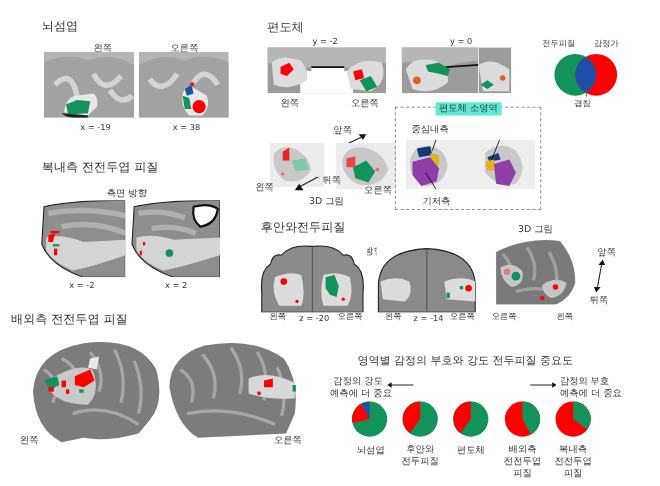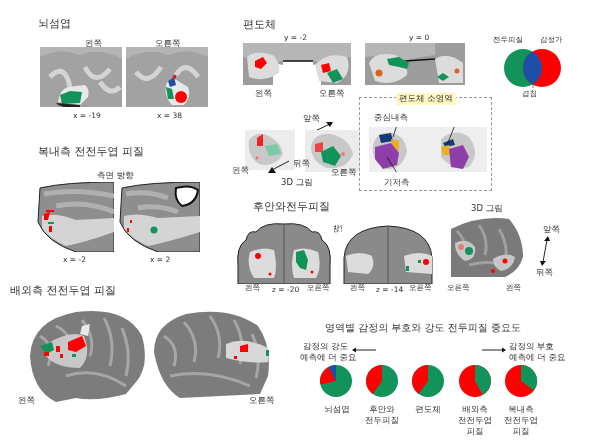--- a/index.html
+++ b/index.html
@@ -131,21 +131,21 @@
   <svg width="22" height="14" viewBox="0 0 22 14">
       <line x1="21" y1="1" x2="4" y2="10" stroke="#222" stroke-width="1"></line>
       <path d="M0,13 L8,13 L4,7 Z" fill="#111"></path>
     </svg>
 </div>
 <div class="abs lbl" style="left:232px;top:165px;">왼쪽</div>
 <div class="abs lbl" style="left:331px;top:167px;">오른쪽</div>
 <div class="abs lbl" style="left:281px;top:177px;">3D 그림</div>
 
 <div class="dashbox" style="left:359px;top:97px;width:131px;height:92px;"></div>
-<div class="abs lbl" style="left:396px;top:93px;background:#fef9c3;padding:0 3px;">편도체 소영역</div>
+<div class="abs lbl" style="left:396px;top:93px;background:#5eead4;padding:0 3px;">편도체 소영역</div>
 <div class="abs lbl" style="left:374px;top:112px;">중심내측</div>
 <div class="abs lbl" style="left:453px;top:112px;margin-top:44px;">표면측</div>
 <div class="panel" style="left:369px;top:127px;width:118px;height:45px;">
   <svg width="118" height="45" viewBox="0 0 118 45">
     <rect width="118" height="45" fill="#eeeeee"></rect>
     <path d="M4,18 Q8,4 22,6 Q36,8 38,24 Q34,42 18,42 Q2,36 4,18Z" fill="#c8c8c8"></path>
     <path d="M10,8 L22,6 L24,14 L12,16 Z" fill="#163a78"></path>
     <path d="M22,12 L30,14 L30,24 L24,24 Z" fill="#e8b020"></path>
     <path d="M6,20 L22,16 L30,26 L28,38 L14,42 L6,32 Z" fill="#8e3ea8"></path>
     <path d="M72,12 Q86,0 100,10 Q112,26 100,40 Q84,44 72,30 Z" fill="#c8c8c8"></path>
@@ -181,21 +181,21 @@
     <path d="M8,12 Q30,8 50,16 M20,26 Q40,22 60,30" stroke="#b0b0b0" stroke-width="5" fill="none"></path>
     <path d="M6,34 Q20,30 40,36 L82,34 L82,50 Q50,60 30,64 Q12,56 6,46 Z" fill="#d4d4d4"></path>
     <rect x="12" y="38" width="2" height="3" fill="#ff0000"></rect>
     <rect x="9" y="46" width="2" height="4" fill="#ff0000"></rect>
     <circle cx="36" cy="48" r="3.5" fill="#119359"></circle>
   </svg>
 </div>
 <div class="abs small" style="left:63px;top:255px;">x = -2</div>
 <div class="abs small" style="left:150px;top:255px;">x = 2</div>
 
-<div class="abs title" style="left:237px;top:199px;margin-left:16px;">후안와전두피질</div>
+<div class="abs title" style="left:237px;top:199px;">후안와전두피질</div>
 <div class="abs lbl" style="left:320px;top:223px;">축 방향</div>
 
 <div class="panel" style="left:234px;top:222px;width:100px;height:62px;">
   <svg width="100" height="62" viewBox="0 0 100 62">
     <rect width="100" height="62" fill="#fff"></rect>
     <path d="M12,18 Q14,8 22,10 Q30,0 50,2 Q70,0 78,10 Q86,8 88,18 Q98,24 96,44 L96,62 L4,62 L4,44 Q2,24 12,18Z" fill="#8a8a8a" stroke="#222" stroke-width="1"></path>
     <line x1="50" y1="2" x2="50" y2="62" stroke="#555" stroke-width="1"></line>
     <path d="M16,30 Q30,24 40,28 Q44,46 40,56 L20,56 Q12,44 16,30Z" fill="#dcdcdc"></path>
     <path d="M60,28 Q72,24 84,30 Q88,46 82,56 L60,56 Q56,44 60,28Z" fill="#dcdcdc"></path>
     <circle cx="24" cy="34" r="3" fill="#ff0000"></circle>

